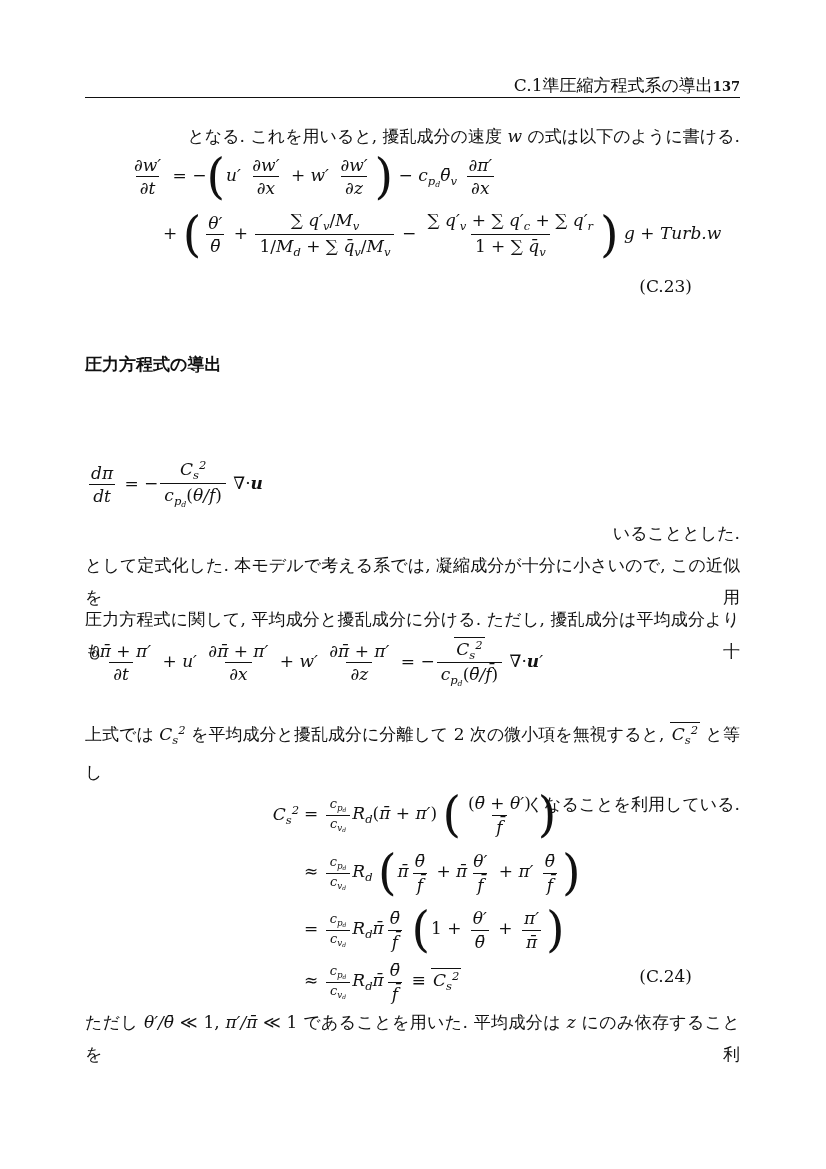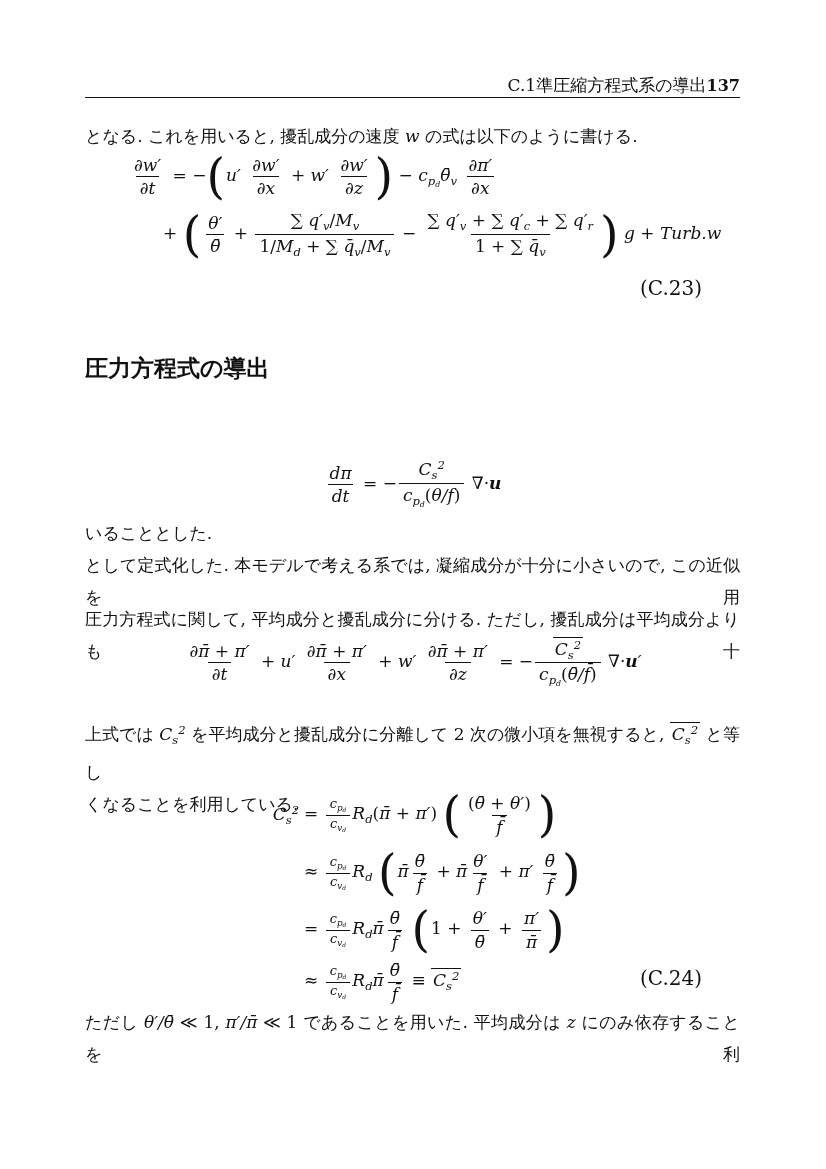--- a/index.html
+++ b/index.html
@@ -3,35 +3,35 @@
 <meta charset="utf-8">
 <style>
   html,body{margin:0;padding:0;background:#888;}
   .page{position:relative;width:826px;height:1169px;background:#ffffff;color:#111;
         font-family:"DejaVu Serif","Liberation Serif",serif;overflow:hidden;}
   
   .header{position:absolute;left:85px;width:655px;top:74px;display:flex;
           justify-content:flex-end;align-items:baseline;font-size:17px;}
   .header-left span{margin-right:0;}
   .hsec{margin-right:18px;}
-  .pagenum{font-weight:bold;font-size:16px;}
+  .pagenum{font-weight:bold;font-size:13px;}
   .rule{position:absolute;left:85px;width:655px;top:97px;border-top:1.4px solid #111;}
   
   .para{position:absolute;left:85px;width:655px;font-size:17px;line-height:32px;}
-  .pline{white-space:normal;}
+  .pline{white-space:normal;text-align:right;}
   .pline.j{text-align:justify;text-align-last:justify;}
   
-  .subheading{position:absolute;left:85px;top:353px;margin:0;font-size:23px;font-weight:bold;
+  .subheading{position:absolute;left:85px;top:353px;margin:0;font-size:17px;font-weight:bold;
         font-family:"DejaVu Sans","Liberation Sans",sans-serif;}
   
   .eq{font-size:17px;}
   .eq, .eq span{white-space:pre;}
   .eqabs{position:absolute;}
-  .eqcenter{position:absolute;left:85px;width:655px;display:flex;justify-content:center;}
-  .eqnum{position:absolute;right:124px;font-size:20px;}
+  .eqcenter{position:absolute;left:85px;width:655px;display:flex;}
+  .eqnum{position:absolute;right:134px;font-size:17px;}
   .mi{font-style:italic;}
   .rm{font-style:normal;}
   .bi{font-style:italic;font-weight:bold;}
   .sub{font-size:68%;vertical-align:-0.35em;}
   .sub .sub{vertical-align:-0.25em;}
   .sup{font-size:68%;vertical-align:0.55em;}
   .ol{display:inline-block;border-top:1.2px solid #111;padding:1px 2px 0 2px;line-height:1.05;}
   .frac{display:inline-flex;flex-direction:column;align-items:center;vertical-align:middle;
         margin:0 2px;}
   .frac>.num,.frac>.den{line-height:1.3;padding:0 4px;text-align:center;}

